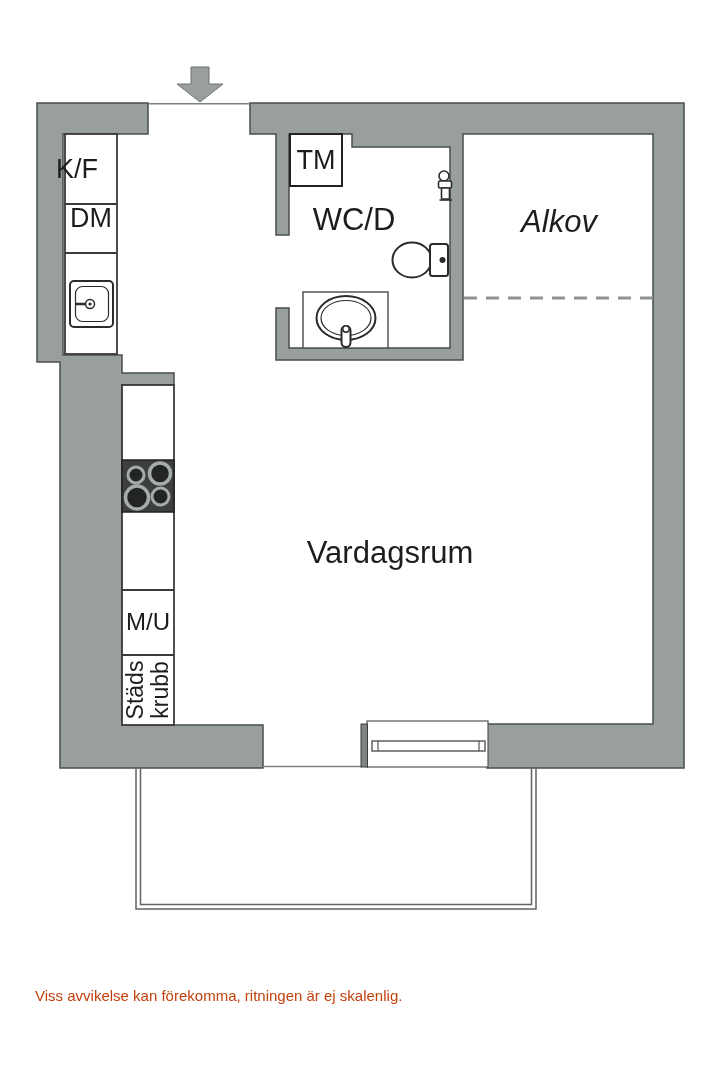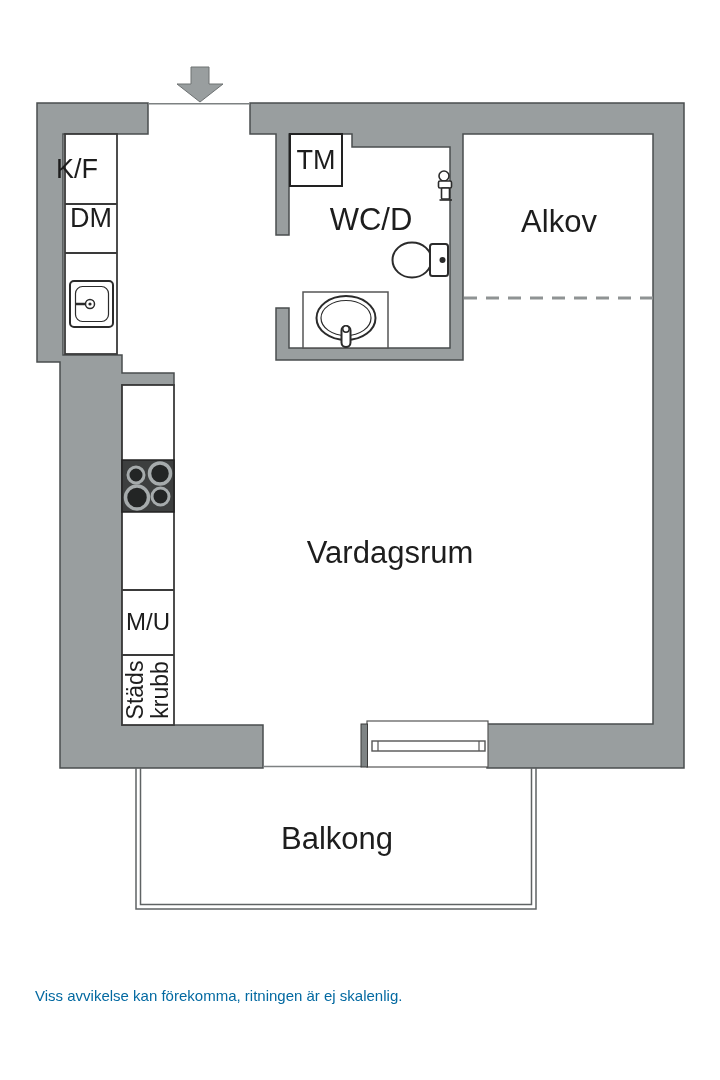--- a/index.html
+++ b/index.html
@@ -6,21 +6,21 @@
   #page{position:relative;width:720px;height:1080px;background:#ffffff;overflow:hidden;
         font-family:"Liberation Sans",sans-serif;}
   svg{position:absolute;left:0;top:0;}
   .label{position:absolute;transform:translate(-50%,-50%);color:#1d1d1d;
          white-space:pre-line;text-align:center;line-height:1.18;
          font-family:"Liberation Sans",sans-serif;}
   .sz31{font-size:31px;}
   .sz27{font-size:27px;}
   .sz25{font-size:24px;}
   .rot{transform:translate(-50%,-50%) rotate(-90deg);font-size:23px;line-height:1.08;}
-  .disclaimer{position:absolute;left:35px;top:987px;font-size:15px;color:#0369a1;
+  .disclaimer{position:absolute;left:35px;top:987px;font-size:15px;color:#c2410c;
               font-family:"Liberation Sans",sans-serif;}
 </style>
 </head>
 <body>
 
 <div id="page">
 
   <svg width="720" height="1080" viewBox="0 0 720 1080">
 
     <g fill="#999e9f" stroke="#4a4e4f" stroke-width="1.5" stroke-linejoin="miter">
@@ -100,27 +100,26 @@
       <line x1="479" y1="741" x2="479" y2="751" stroke="#555" stroke-width="1.2"></line>
     </g>
 
     <g fill="none" stroke="#5f6364" stroke-width="1.5">
       <path d="M136,768 V909 H536 V768"></path>
       <path d="M140.5,768 V904.5 H531.5 V768"></path>
     </g>
   </svg>
 
 
-  <div class="label sz31" style="left:371px;top:220px;">WC/D</div>
+  <div class="label sz31" style="left:354px;top:220px;">WC/D</div>
 
-  <div class="label sz31" style="left:559px;top:222px;">Alkov</div>
+  <div class="label sz31" style="left:559px;top:222px;font-style:italic;">Alkov</div>
 
   <div class="label sz31" style="left:390px;top:553px;">Vardagsrum</div>
 
-  <div class="label sz31" style="left:337px;top:839px;">Balkong</div>
 
   <div class="label sz27" style="left:77px;top:170px;">K/F</div>
 
   <div class="label sz27" style="left:91px;top:219px;">DM</div>
 
   <div class="label sz27" style="left:316px;top:161px;">TM</div>
 
   <div class="label sz25" style="left:148px;top:622px;">M/U</div>
 
   <div class="label rot" style="left:148px;top:690px;">Städs

